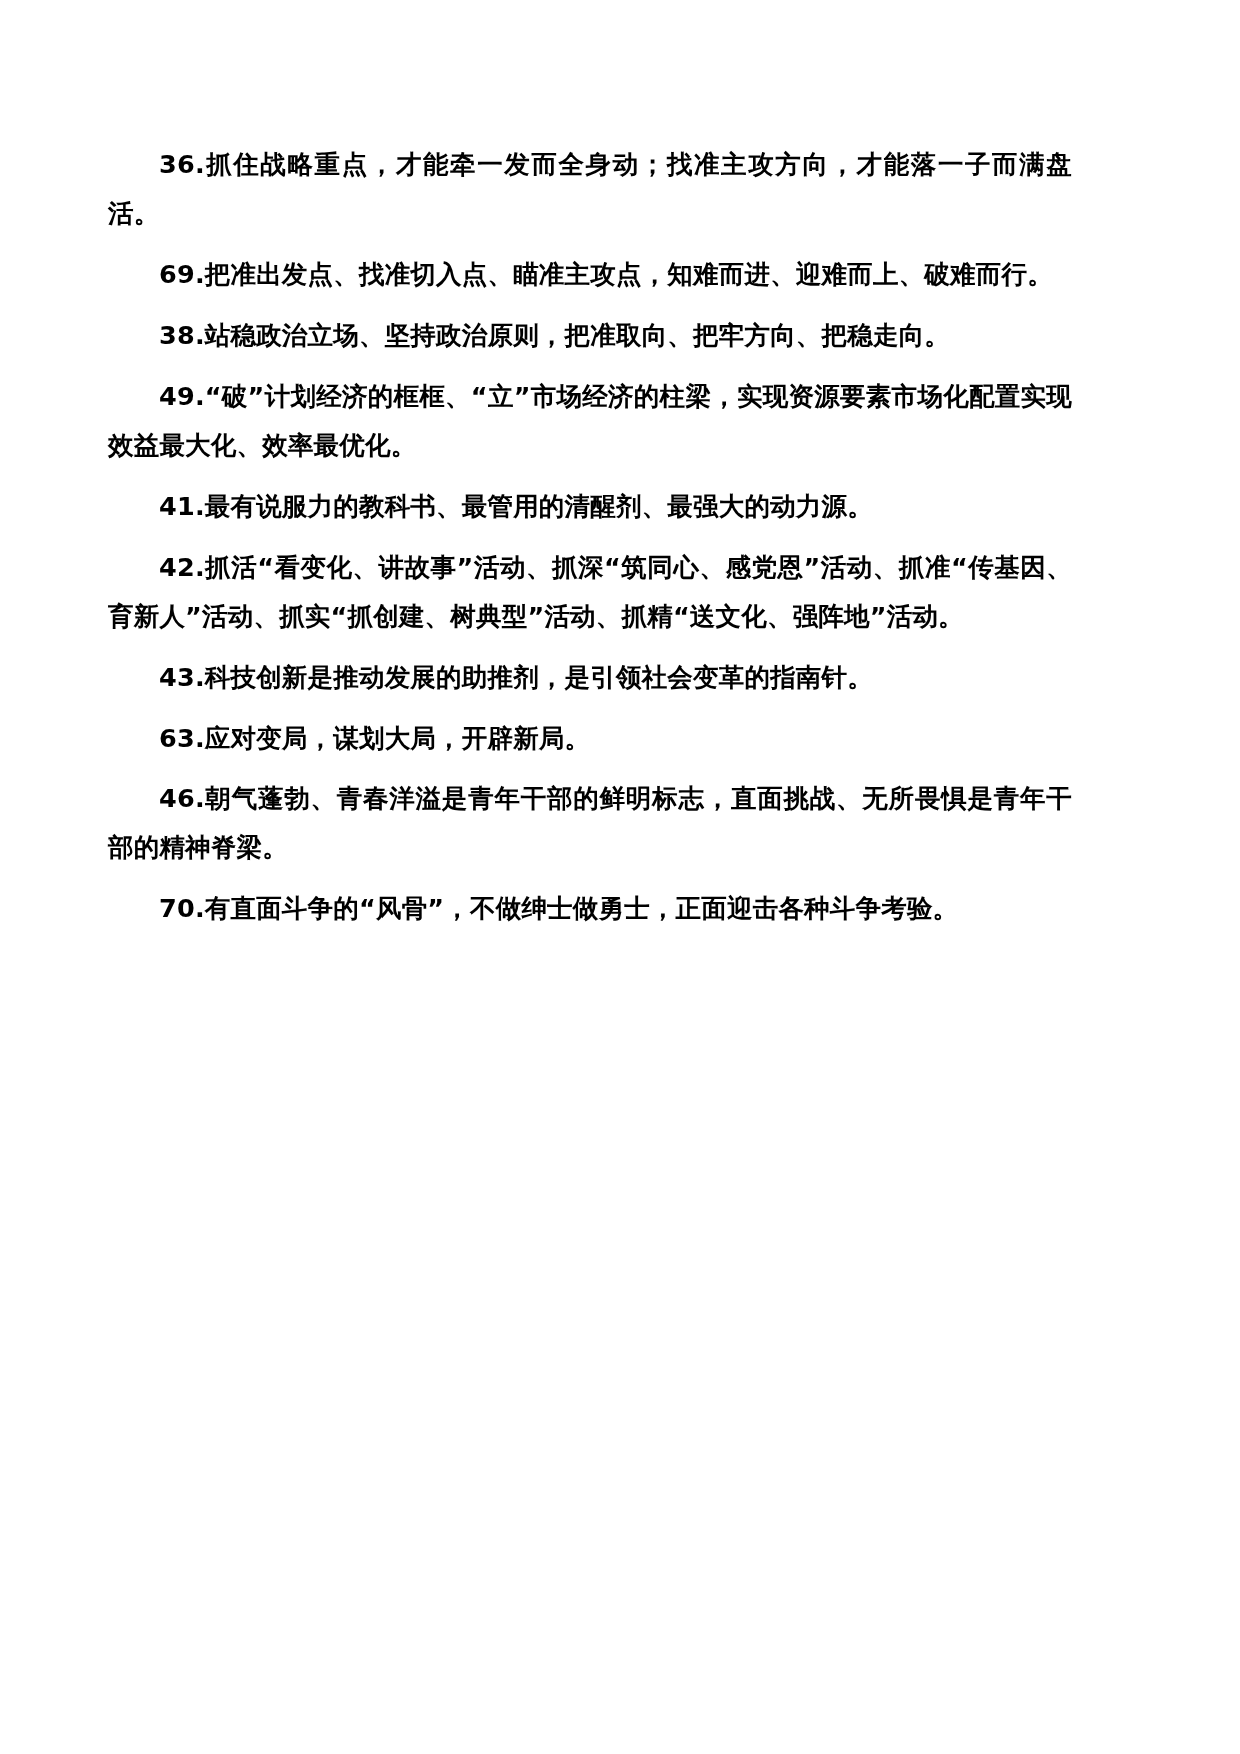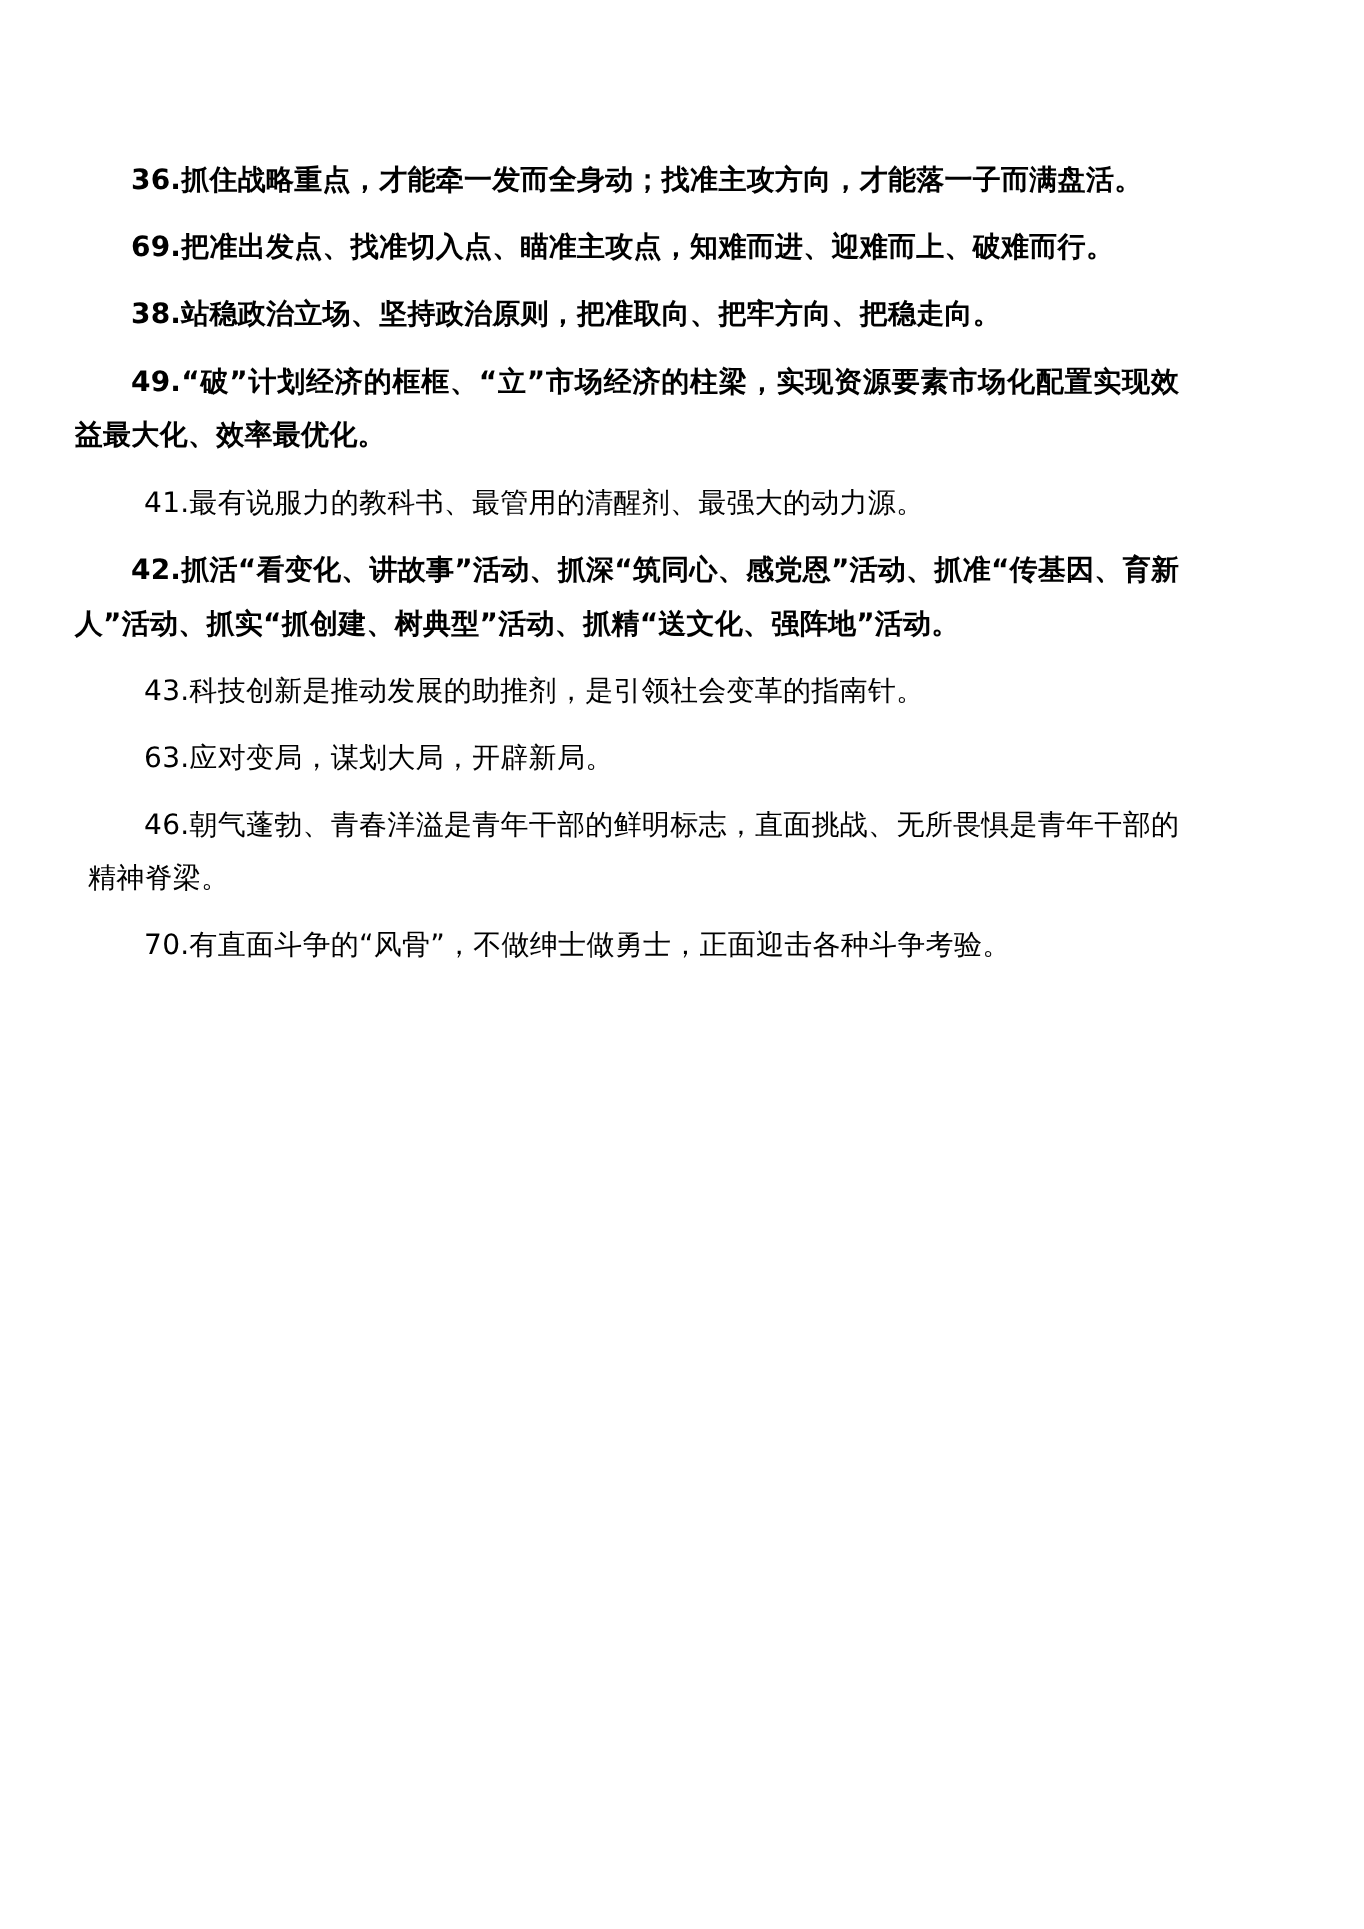--- a/index.html
+++ b/index.html
@@ -10,40 +10,39 @@
   body {
     width: 1240px;
     height: 1754px;
     font-family: "Liberation Sans", sans-serif;
     color: #000000;
   }
   .page {
     width: 1240px;
     height: 1754px;
     box-sizing: border-box;
-    padding: 140px 168px 120px 68px;
+    padding: 140px 168px 120px 108px;
     position: relative;
   }
   .doc-body {
     width: 100%;
   }
   .para {
     font-size: 25.5px;
     line-height: 1.92;
     text-indent: 51px;
     margin: 0 0 12px 0;
     text-align: justify;
     letter-spacing: 0.2px;
     font-weight: 700;
     font-family: "DejaVu Sans", "Liberation Sans", sans-serif;
   }
   
   .para.light {
-    font-weight: 400;
-    margin-left: 12px;
+    font-weight: 700;
   }
 </style>
 </head>
 <body>
 
 <div class="page">
   <div class="doc-body">
     <p class="para">36.抓住战略重点，才能牵一发而全身动；找准主攻方向，才能落一子而满盘活。</p>
     <p class="para">69.把准出发点、找准切入点、瞄准主攻点，知难而进、迎难而上、破难而行。</p>
     <p class="para">38.站稳政治立场、坚持政治原则，把准取向、把牢方向、把稳走向。</p>

